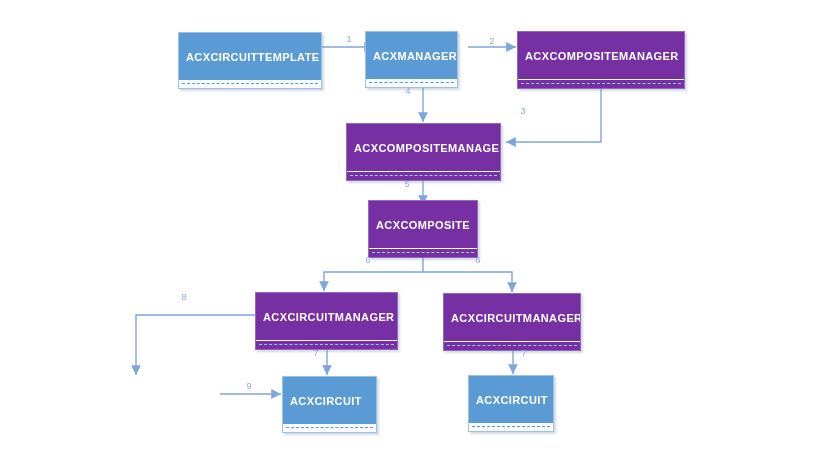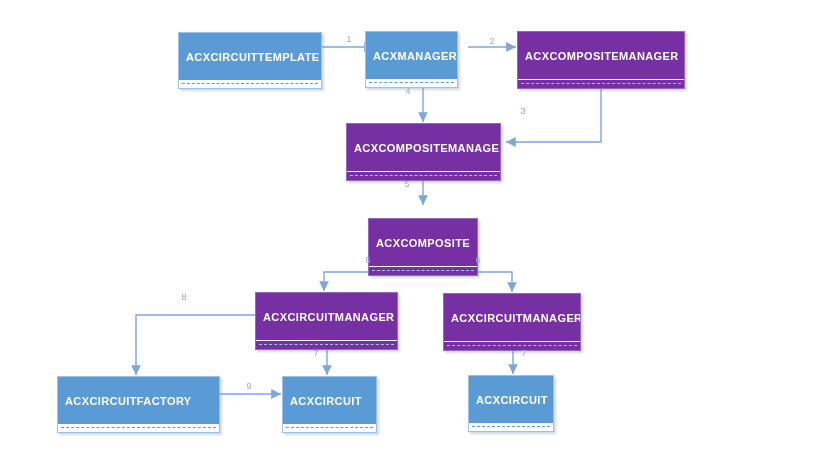--- a/index.html
+++ b/index.html
@@ -110,47 +110,41 @@
       </div>
   </div>
 
   <div class="node purple" style="left:346px; top:123px; width:155px;">
     <div class="main">ACXCOMPOSITEMANAGER</div>
     <div class="footer">
         <div class="dash"></div>
       </div>
   </div>
 
-  <div class="node purple" style="left:368px; top:218px; width:110px;">
+  <div class="node purple" style="left:368px; top:200px; width:110px;">
     <div class="main">ACXCOMPOSITE</div>
     <div class="footer">
         <div class="dash"></div>
       </div>
   </div>
 
   <div class="node purple" style="left:255px; top:292px; width:143px;">
     <div class="main">ACXCIRCUITMANAGER</div>
     <div class="footer">
         <div class="dash"></div>
       </div>
   </div>
 
   <div class="node purple" style="left:443px; top:293px; width:138px;">
     <div class="main">ACXCIRCUITMANAGER</div>
     <div class="footer">
         <div class="dash"></div>
       </div>
   </div>
 
-  <div class="node blue" style="left:57px; top:376px; width:163px;">
-    <div class="main">ACXCIRCUITFACTORY</div>
-    <div class="footer">
-        <div class="dash"></div>
-      </div>
-  </div>
 
   <div class="node blue" style="left:282px; top:376px; width:95px;">
     <div class="main">ACXCIRCUIT</div>
     <div class="footer">
         <div class="dash"></div>
       </div>
   </div>
 
   <div class="node blue" style="left:468px; top:375px; width:86px;">
     <div class="main">ACXCIRCUIT</div>

